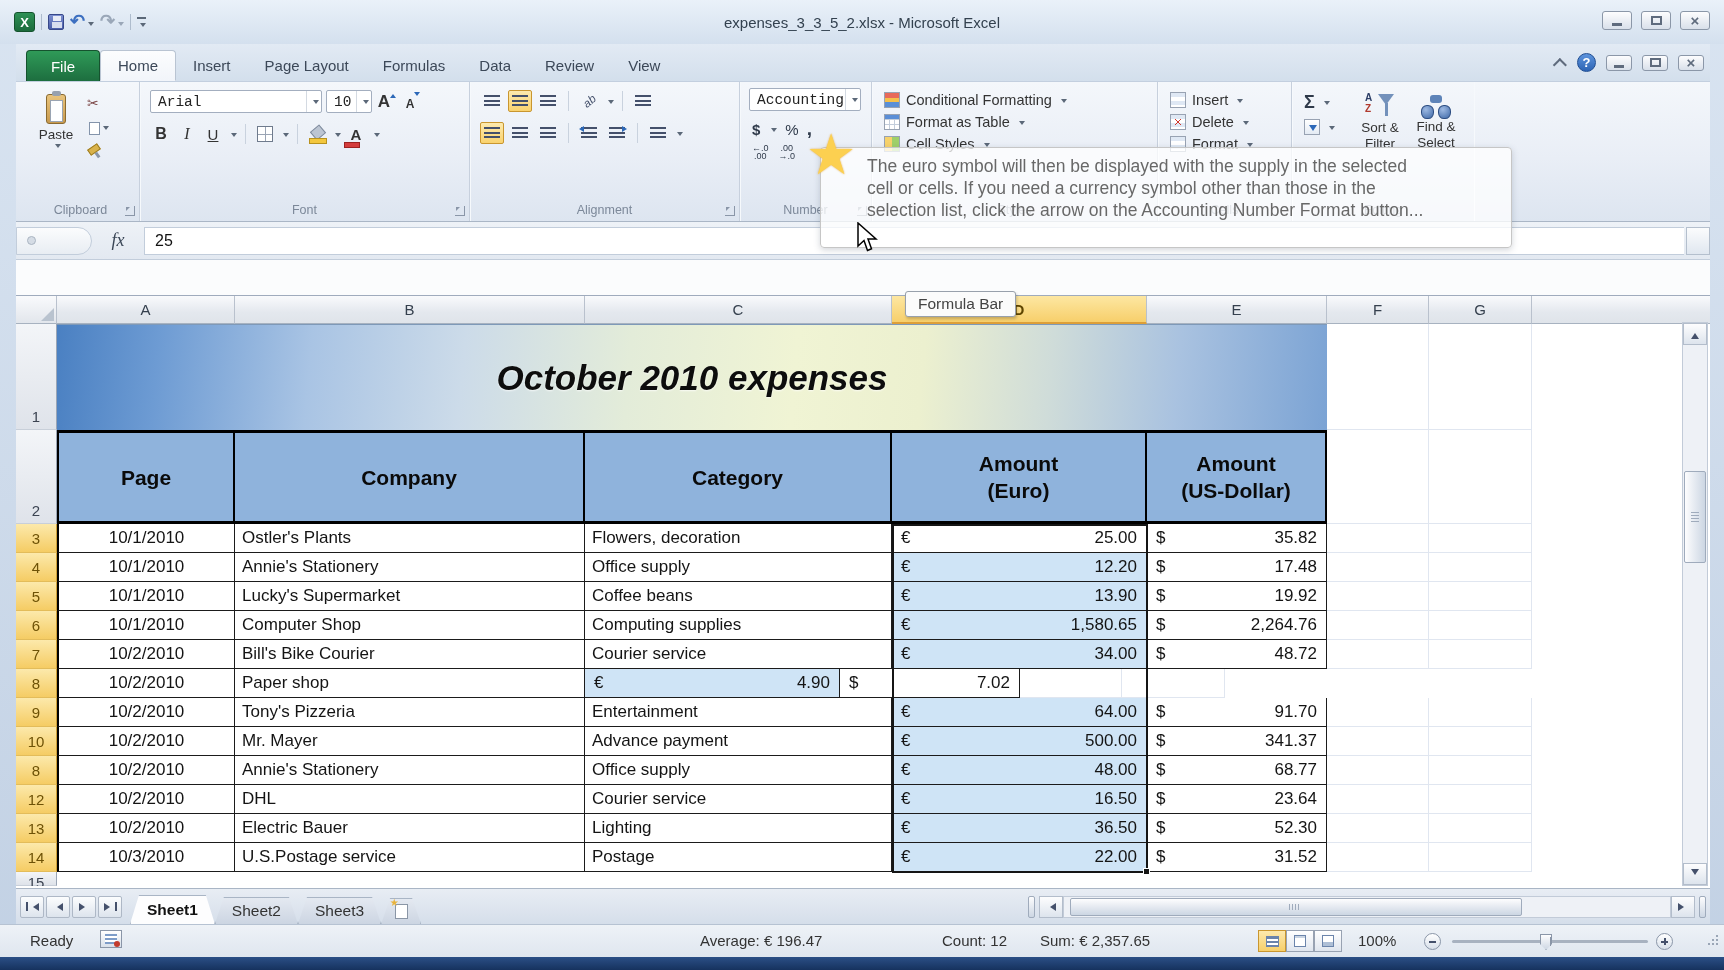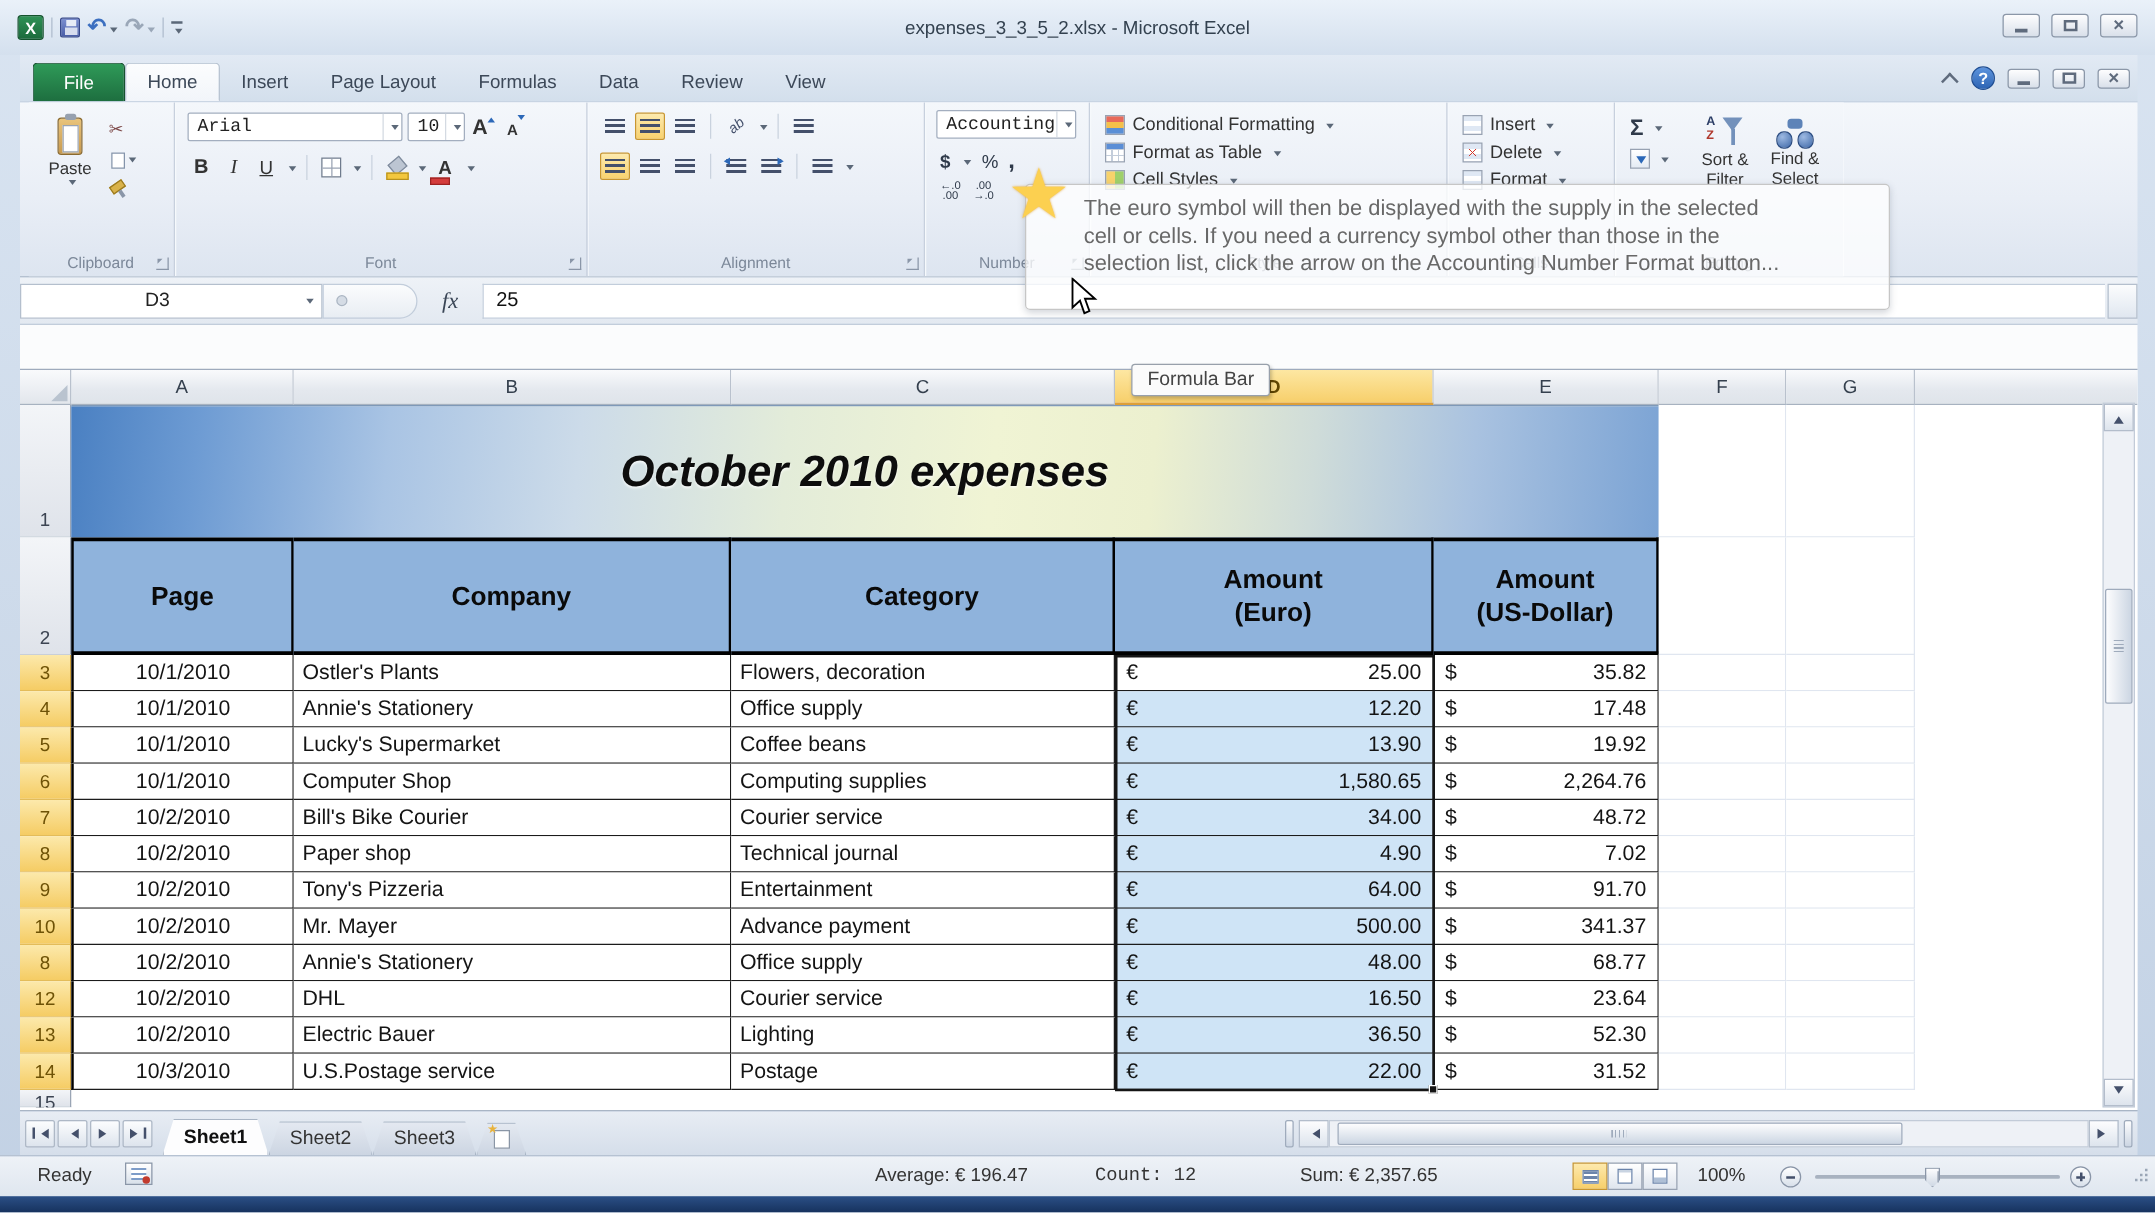--- a/index.html
+++ b/index.html
@@ -224,21 +224,21 @@
   .hthumb { position:absolute; top:1px; bottom:1px; left:6px; width:452px; background:linear-gradient(#fdfdfe,#ccd6e3); border:1px solid #9fabbc; border-radius:2px; }
   .hthumb::after { content:""; position:absolute; top:5px; bottom:5px; left:218px; width:12px; background:repeating-linear-gradient(to right,#9fabbc 0 1px,rgba(0,0,0,0) 1px 3px); }
 
   
   .statusbar { position:absolute; top:924px; left:0; right:0; height:33px; background:linear-gradient(#eef2f7,#dfe6ef); border-top:1px solid #b6c2d2; font-size:15px; color:#333; }
   .sb-ready { position:absolute; left:30px; top:7px; }
   .macroico { position:absolute; left:100px; top:5px; width:22px; height:18px; border:1px solid #8a96a8; background:linear-gradient(#fff,#d8e0ea); display:flex; align-items:center; justify-content:center; }
   .macroico .mgrid { width:12px; height:10px; background:repeating-linear-gradient(to bottom,#7d9cc8 0 2px,#fff 2px 4px); position:relative; }
   .macroico .mgrid::after { content:""; position:absolute; right:-3px; bottom:-3px; width:6px; height:6px; border-radius:50%; background:#c23b2e; }
   .sb-avg { position:absolute; left:700px; top:7px; }
-  .sb-count { position:absolute; left:876px; top:7px;font-family:Liberation Mono, monospace; }
+  .sb-count { position:absolute; left:942px; top:7px; }
   .sb-sum { position:absolute; left:1040px; top:7px; }
   .viewbtns { position:absolute; left:1258px; top:5px; display:flex; }
   .vb { width:28px; height:22px; border:1px solid #98a2b2; display:flex; align-items:center; justify-content:center; background:linear-gradient(#fff,#dfe5ee); }
   .vb.on { background:linear-gradient(#fde9ad,#f7cf6a); border-color:#c9962f; }
   .ic-normal { width:13px; height:11px; background:repeating-linear-gradient(to bottom,#6b84ab 0 2px,#fff 2px 4px), #fff; border:1px solid #6b84ab; }
   .ic-playout { width:12px; height:12px; background:#fff; border:1px solid #6b84ab; box-shadow:inset 0 2px 0 #c9d4e2; }
   .ic-pbreak { width:12px; height:12px; background:#fff; border:1px solid #6b84ab; box-shadow:inset 0 -4px 0 #aebfd6; }
   .sb-zoom { position:absolute; left:1358px; top:7px; }
   .zbtn { position:absolute; top:8px; width:17px; height:17px; border-radius:50%; border:1px solid #8a96a8; background:linear-gradient(#fff,#d8e0ea); }
   .zminus { left:1424px; } .zplus { left:1656px; }
@@ -519,26 +519,20 @@
           <span class="lens l"></span>
           <span class="lens r"></span>
         </span>
       <span class="twoline"><span>Find &amp;</span><br><span>Select</span></span>
     </div>
     <div class="grp-label">Editing</div>
   </div>
 </div>
 
 <div class="fbar">
-  <div class="namebox">
-    <span class="nb-text">D3</span>
-    <span class="cz">
-        <span class="car"></span>
-      </span>
-  </div>
   <div class="pill">
       <span class="dot"></span>
     </div>
   <div class="fxg">fx</div>
   <div class="fcontent">25</div>
   <div class="fsplit"></div>
 </div>
 <div class="gapband"></div>
 
 <div class="gridwrap">
@@ -671,21 +665,20 @@
           <span>48.72</span>
         </div>
         <div class="cell blank w-f"></div>
         <div class="cell blank w-g"></div>
         <div class="cell c-rest"></div>
       </div>
       <div class="grow">
         <div class="rh gold">8</div>
         <div class="cell c-a w-a">10/2/2010</div>
         <div class="cell c-b w-b">Paper shop</div>
-        <div class="cell c-c w-c">Technical journal</div>
         <div class="cell money w-d selected">
           <span>€</span>
           <span>4.90</span>
         </div>
         <div class="cell money w-e">
           <span>$</span>
           <span>7.02</span>
         </div>
         <div class="cell blank w-f"></div>
         <div class="cell blank w-g"></div>

